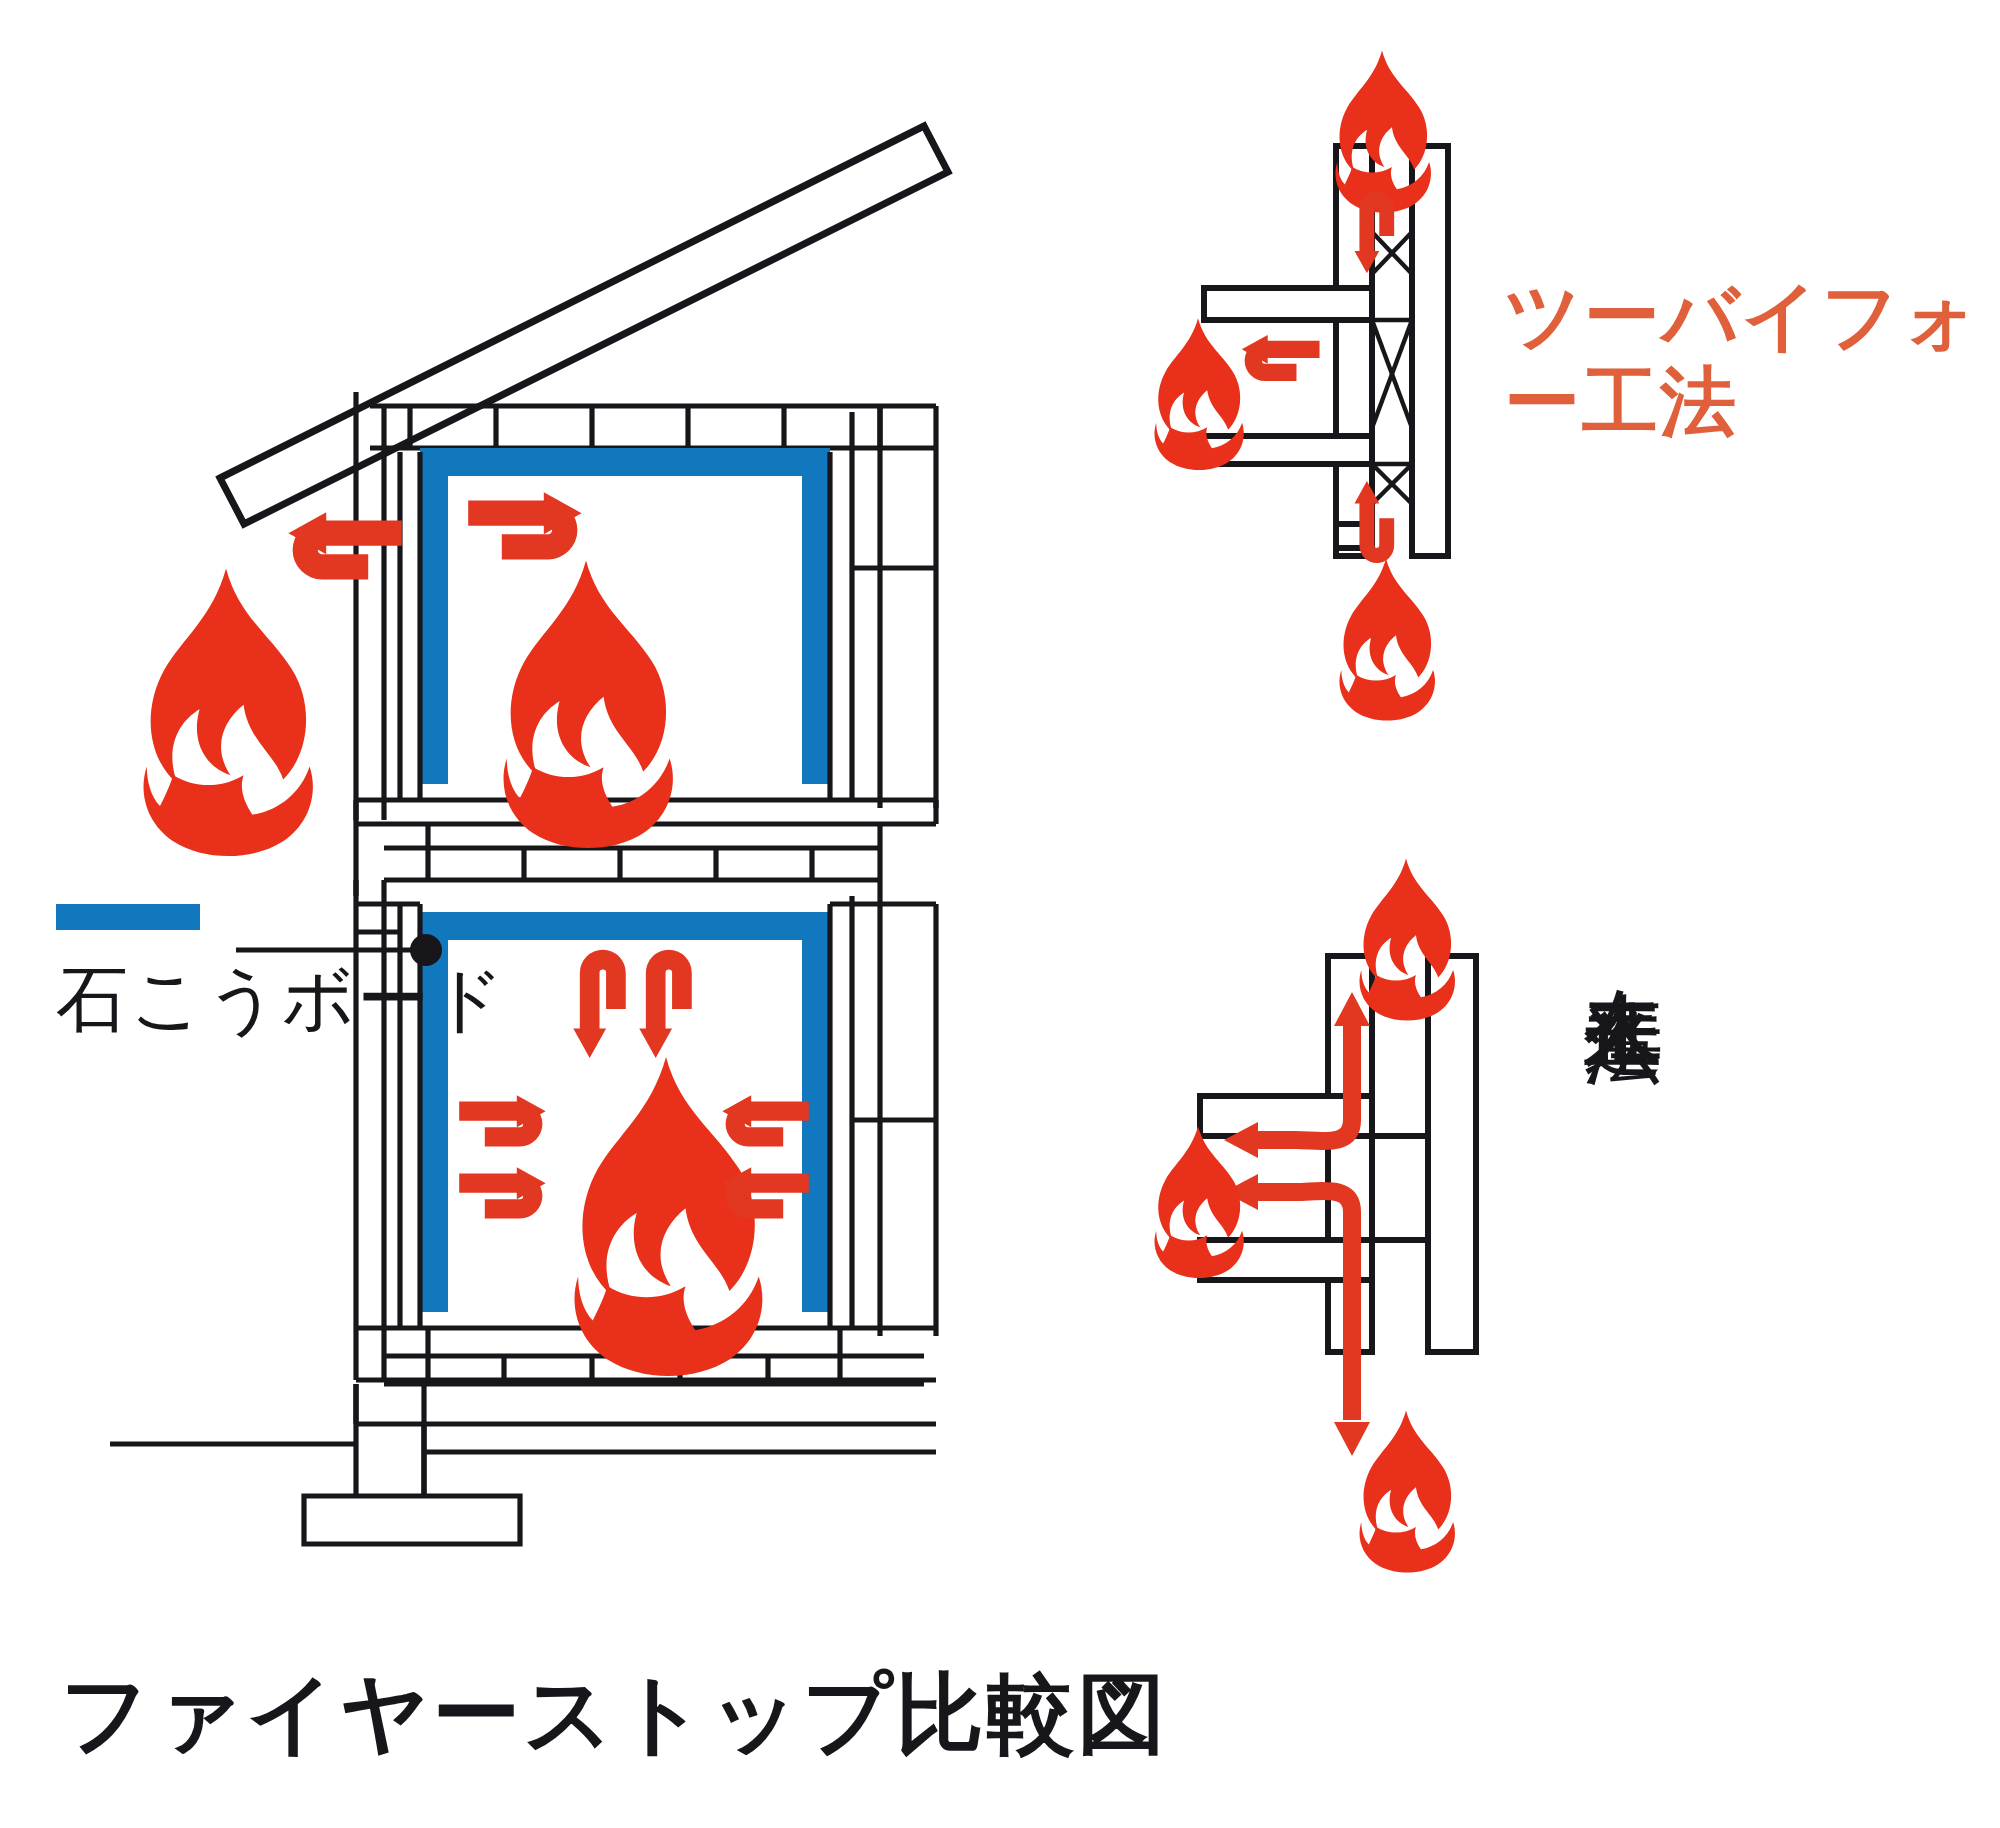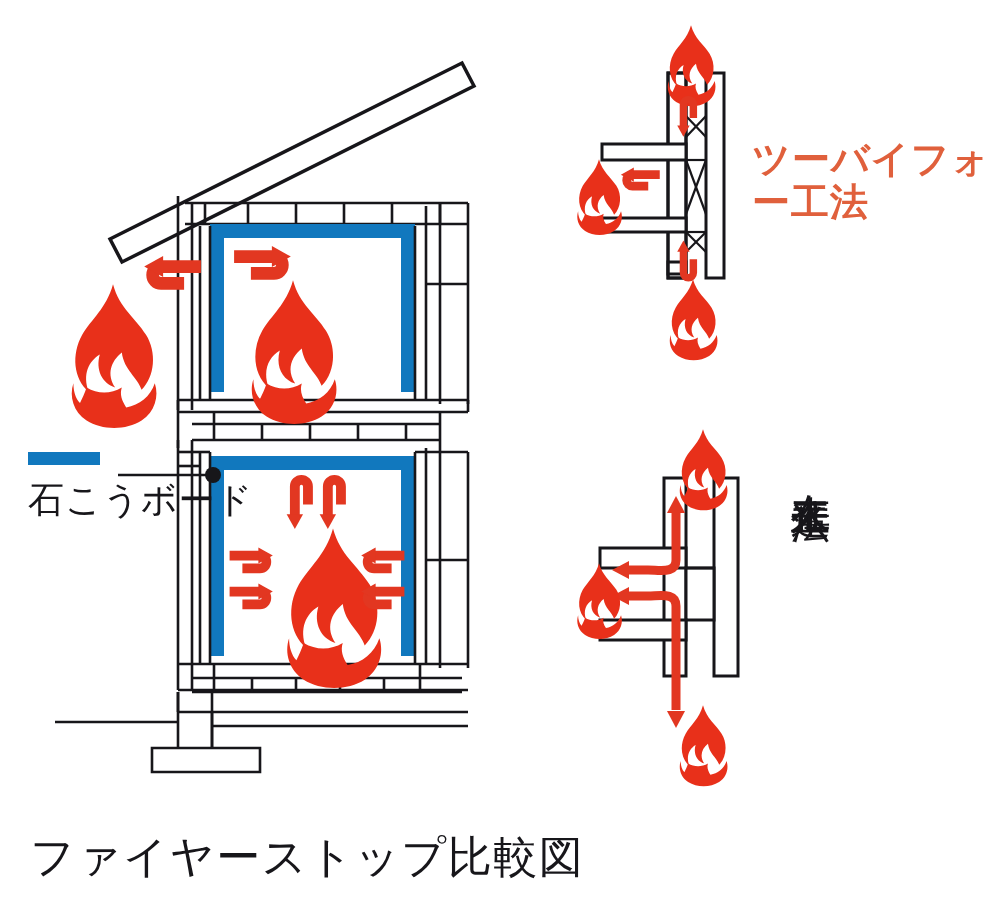--- a/index.html
+++ b/index.html
@@ -8,21 +8,21 @@
   .stage{position:absolute;inset:0;}
   svg{display:block;}
   .lbl-2x4{position:absolute;left:752px;top:138px;width:240px;
       font-size:38px;line-height:1.12;font-weight:700;color:#e0603c;letter-spacing:1px;}
   .lbl-trad{position:absolute;left:762px;top:462px;width:70px;
       font-size:40px;line-height:1.07;font-weight:500;color:#17161a;
       writing-mode:vertical-rl;text-orientation:upright;letter-spacing:2px;}
   .gyp-wrap{position:absolute;left:28px;top:452px;width:230px;}
   .gyp-swatch{width:72px;height:13px;background:#1178be;}
   .gyp-text{margin-top:14px;font-size:36px;line-height:1.18;font-weight:500;color:#17161a;letter-spacing:1px;}
-  .caption{position:absolute;left:30px;top:828px;font-size:44px;font-weight:400;
+  .caption{position:absolute;left:30px;top:828px;font-size:44px;font-weight:700;
       color:#17161a;letter-spacing:1.5px;}
 </style>
 </head>
 <body>
 
 <div class="stage">
 
   <svg width="1000" height="914" viewBox="0 0 1000 914">
 
     <defs>

